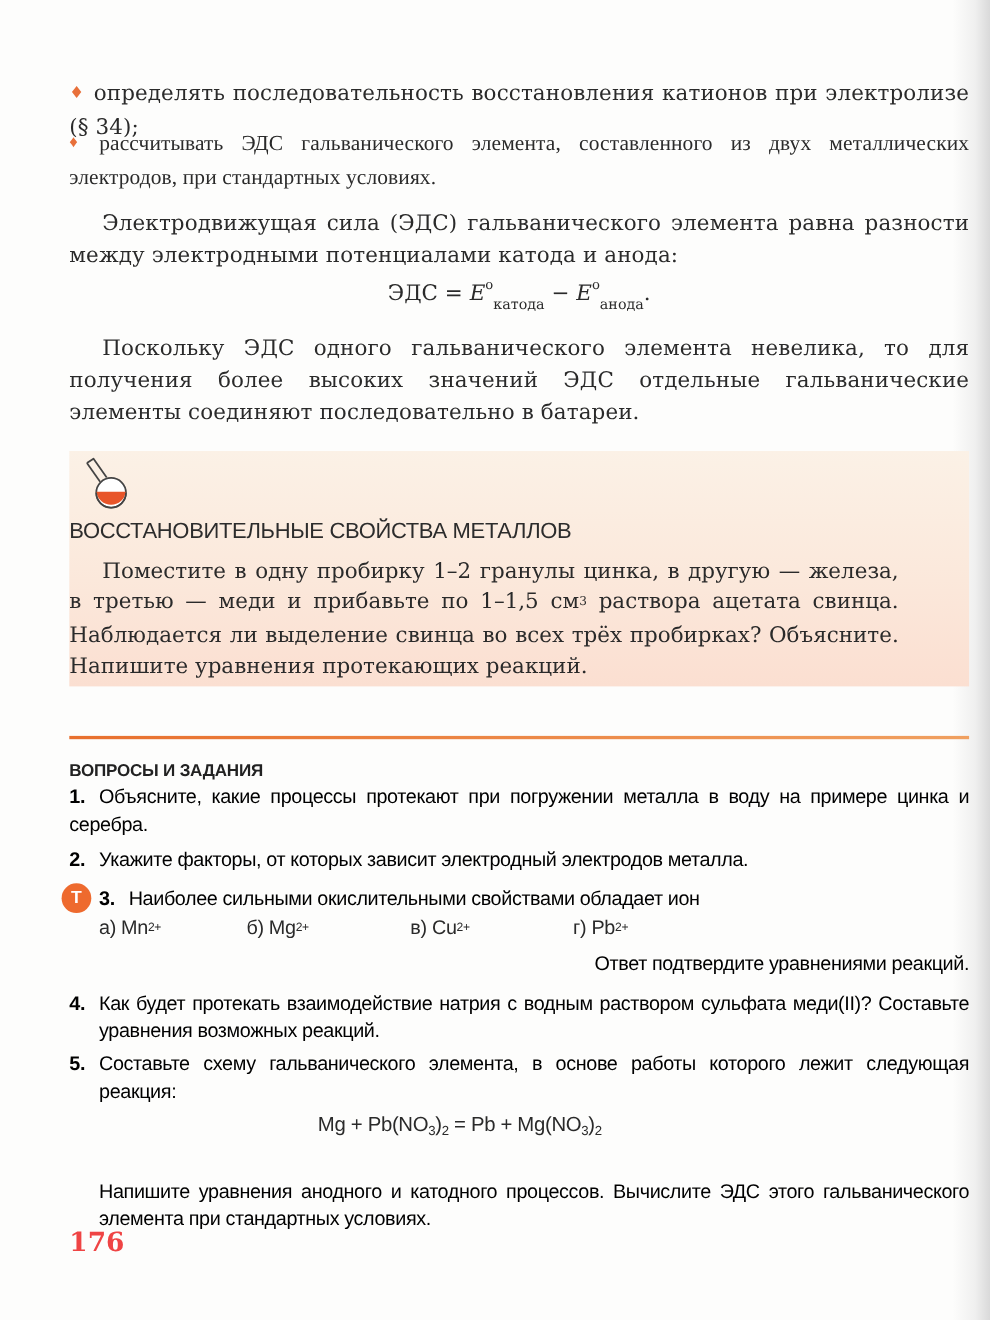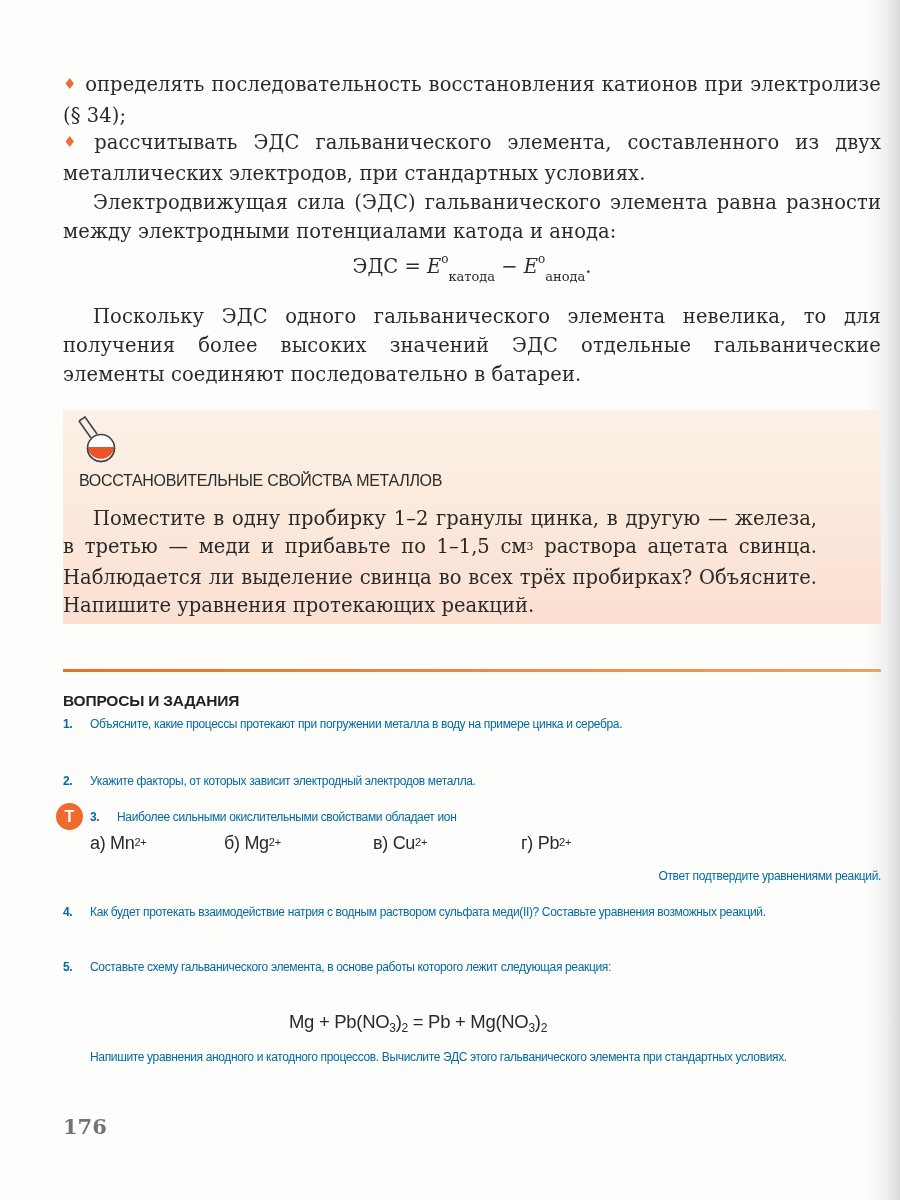--- a/index.html
+++ b/index.html
@@ -26,54 +26,54 @@
   .formula .E { font-style: italic; }
   .formula sup { font-size: 12px; position: relative; top: -2px; }
   .formula sub { font-size: 13px; position: relative; top: 4px; }
 
   .lab-box {
     position: absolute; left: 63px; top: 410px; width: 818px; height: 214px;
     background: linear-gradient(to bottom, #fbf1e6 0%, #fbe9dc 50%, #fbdfd1 100%);
   }
   .flask { position: absolute; left: 12px; top: 6px; width: 48px; height: 48px; }
   .lab-title { position: absolute; left: 56px; top: 20px; font-size: 20px; color: #2c2c2c; }
-  .lab-subtitle { position: absolute; left: 16px; top: 62px; font-size: 16px; letter-spacing: -0.3px; color: #2c2c2c; }
+  .lab-subtitle { position: absolute; left: 0px; top: 62px; font-size: 20px; letter-spacing: -0.3px; color: #2c2c2c; }
   .lab-text { position: absolute; left: 0; top: 95px; width: 754px; font-size: 19.5px; line-height: 28px; text-align: justify; }
   .lab-text sup { font-size: 11px; position: relative; top: -3px; vertical-align: baseline; }
 
   .rule { position: absolute; left: 63px; top: 669px; width: 818px; height: 3px;
           background: linear-gradient(to right, #e8702e, #f0a060); }
   .q-heading { position: absolute; left: 63px; top: 692px; font-size: 15.5px; font-weight: bold; color: #222; letter-spacing: -0.2px; }
 
-  .q { position: absolute; left: 63px; width: 818px; font-size: 12px; line-height: 25px; letter-spacing: -0.35px; color: #0369a1; }
+  .q { position: absolute; left: 63px; width: 818px; font-size: 18px; line-height: 25px; letter-spacing: -0.35px; color: #000000; }
   .q .num { font-weight: bold; display: inline-block; width: 27px; }
   .q .justify { text-align: justify; }
 
   .t-badge {
     position: absolute; left: 56px; top: 803px; width: 27px; height: 27px; border-radius: 50%;
     background: #ee6a2e; color: #fff; font-weight: bold; font-size: 16px; text-align: center; line-height: 27px;
   }
   .options { position: absolute; left: 90px; top: 833px; font-size: 18px; letter-spacing: -0.3px; }
   .options span.opt { position: absolute; white-space: nowrap; }
   .options sup { font-size: 11px; position: relative; top: -3px; vertical-align: baseline; }
 
   .equation { position: absolute; left: 0; width: 836px; text-align: center; top: 1011px; font-size: 18.5px; letter-spacing: -0.3px; }
   .equation sub { font-size: 12px; position: relative; top: 4px; vertical-align: baseline; }
 
-  .page-num { position: absolute; left: 63px; top: 1114px; font-size: 21px; font-weight: bold; color: #737373; }
+  .page-num { position: absolute; left: 63px; top: 1114px; font-size: 24px; font-weight: bold; color: #ef4444; }
 </style>
 </head>
 <body>
 
 <div class="edge-shade"></div>
 
 <div class="block serif para" style="top:70px;">
   <span class="bullet">♦</span><span>определять последовательность восстановления катионов при электролизе (§ 34);</span>
 </div>
-<div class="block serif para" style="top:128px;">
+<div class="block serif para" style="top:116px;font-family:Liberation Serif, serif;">
   <span class="bullet">♦</span><span>рассчитывать ЭДС гальванического элемента, составленного из двух металлических электродов, при стандартных условиях.</span>
 </div>
 
 <div class="block serif para indent" style="top:188px;">Электродвижущая сила (ЭДС) гальванического элемента равна разности между электродными потенциалами катода и анода:</div>
 
 <div class="block serif formula" style="top:254px;">
   <span>ЭДС</span>
   <span>=</span>
   <span class="E">E</span><sup>о</sup><sub>катода</sub>
   <span>−</span>
@@ -135,15 +135,15 @@
     </div>
 </div>
 
 <div class="q sans" style="top:955px;">
   <div class="q-wrap">
       <span class="num">5.</span>
       <span class="txt">Составьте схему гальванического элемента, в основе работы которого лежит следующая реакция:</span>
     </div>
 </div>
 <div class="equation sans"><span>Mg + Pb(NO</span><sub>3</sub><span>)</span><sub>2</sub><span> = Pb + Mg(NO</span><sub>3</sub><span>)</span><sub>2</sub></div>
-<div class="q sans" style="top:1045px; left:90px; width:791px; text-align:justify;">Напишите уравнения анодного и катодного процессов. Вычислите ЭДС этого гальванического элемента при стандартных условиях.</div>
+<div class="q sans" style="top:1071px; left:90px; width:791px; text-align:justify;">Напишите уравнения анодного и катодного процессов. Вычислите ЭДС этого гальванического элемента при стандартных условиях.</div>
 
 <div class="page-num serif">176</div>
 
 </body></html>

